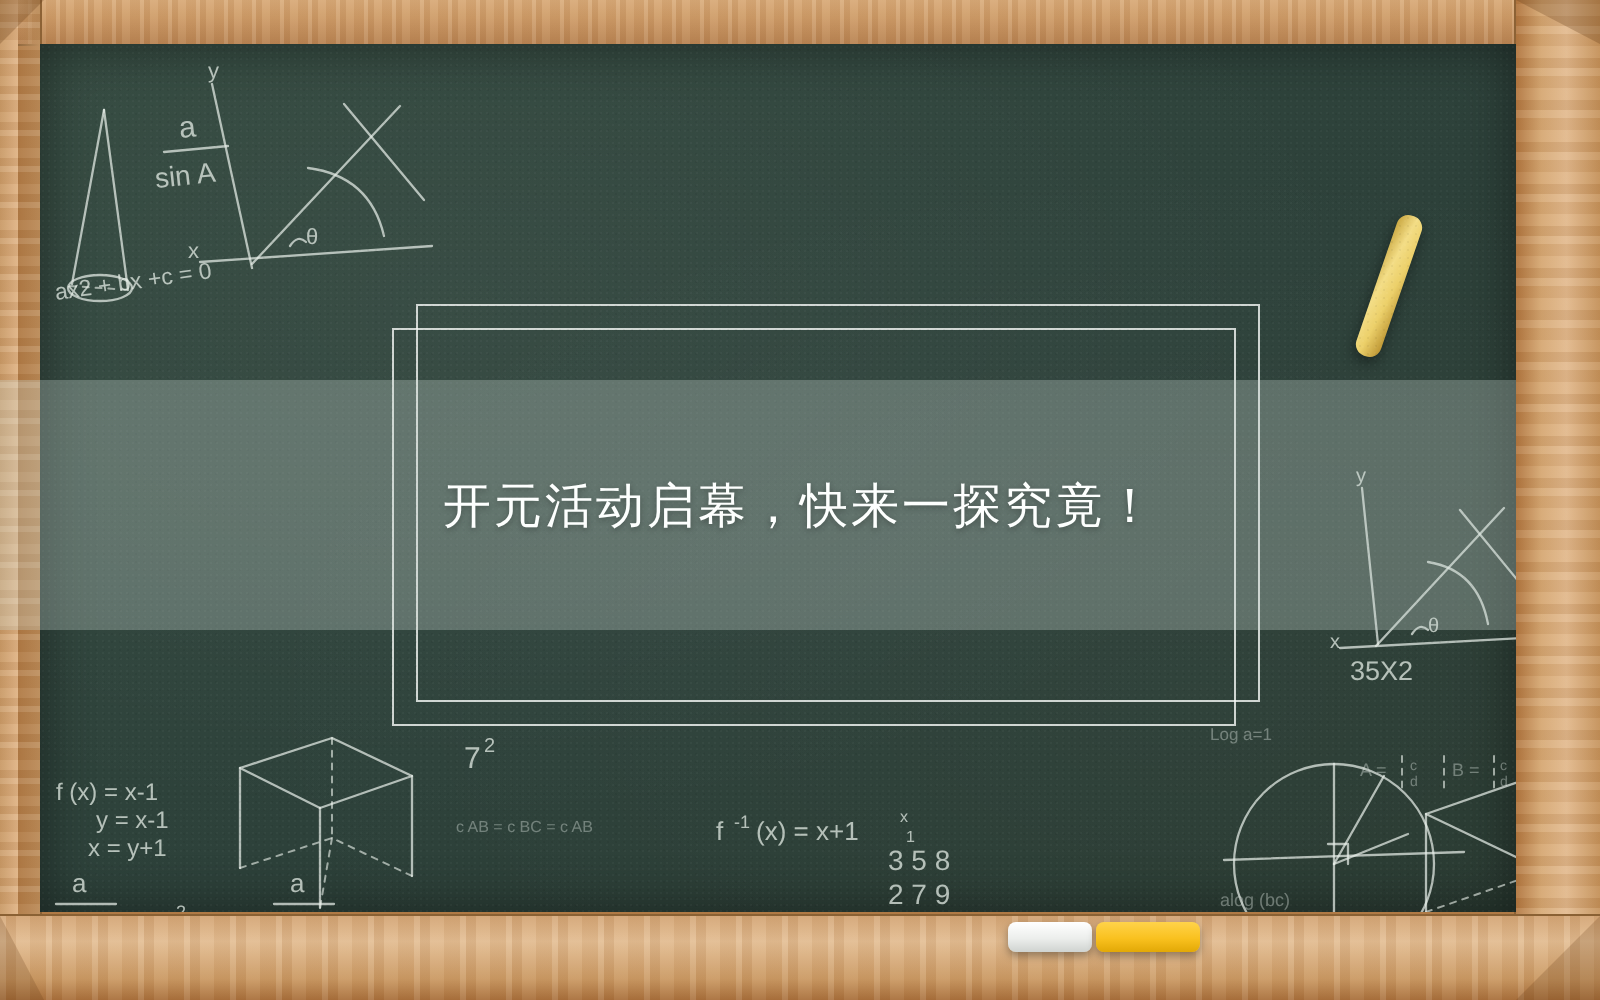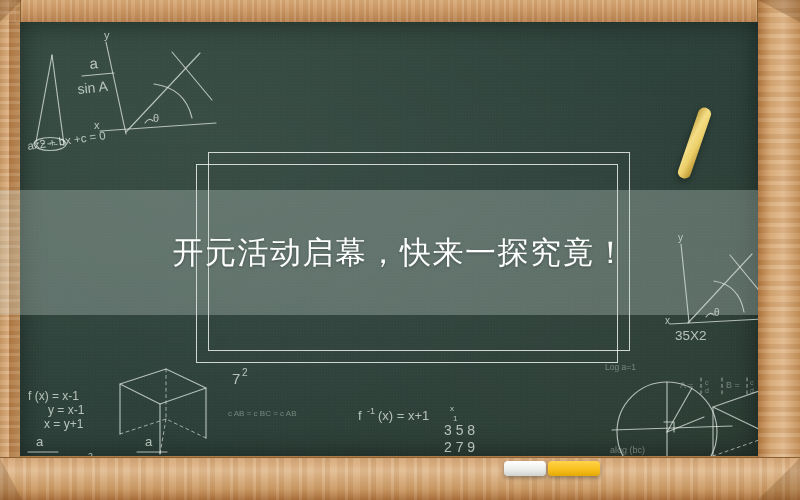--- a/index.html
+++ b/index.html
@@ -87,21 +87,21 @@
   #deco-rect-front{left:176px;top:142px;width:420px;height:197px;}
 
   
   #light-band{position:absolute;left:0;top:190px;width:758px;height:125px;
     background:rgba(206,220,212,.30);
     pointer-events:none;}
 
   
   #headline{position:absolute;left:0;top:190px;width:800px;height:125px;
     display:flex;align-items:center;justify-content:center;}
-  #headline-text{color:#fdfffe;font-size:31px;letter-spacing:1.5px;
+  #headline-text{color:#fdfffe;font-size:24px;letter-spacing:1.5px;
     font-family:"Liberation Sans","DejaVu Sans",sans-serif;
     text-shadow:0 1px 3px rgba(0,0,0,.30);white-space:nowrap;}
 
   
   #chalk-stick-board{position:absolute;left:668px;top:84px;width:13px;height:74px;
     border-radius:6px;transform:rotate(19deg);
     background:linear-gradient(100deg,#c6a33c,#f3dd86 35%,#ecd06a 62%,#b9912f);
     box-shadow:0 3px 7px rgba(0,0,0,.40);}
   .ledge-chalk{position:absolute;height:15px;border-radius:4px;top:461px;
     box-shadow:0 2px 4px rgba(0,0,0,.35);}

